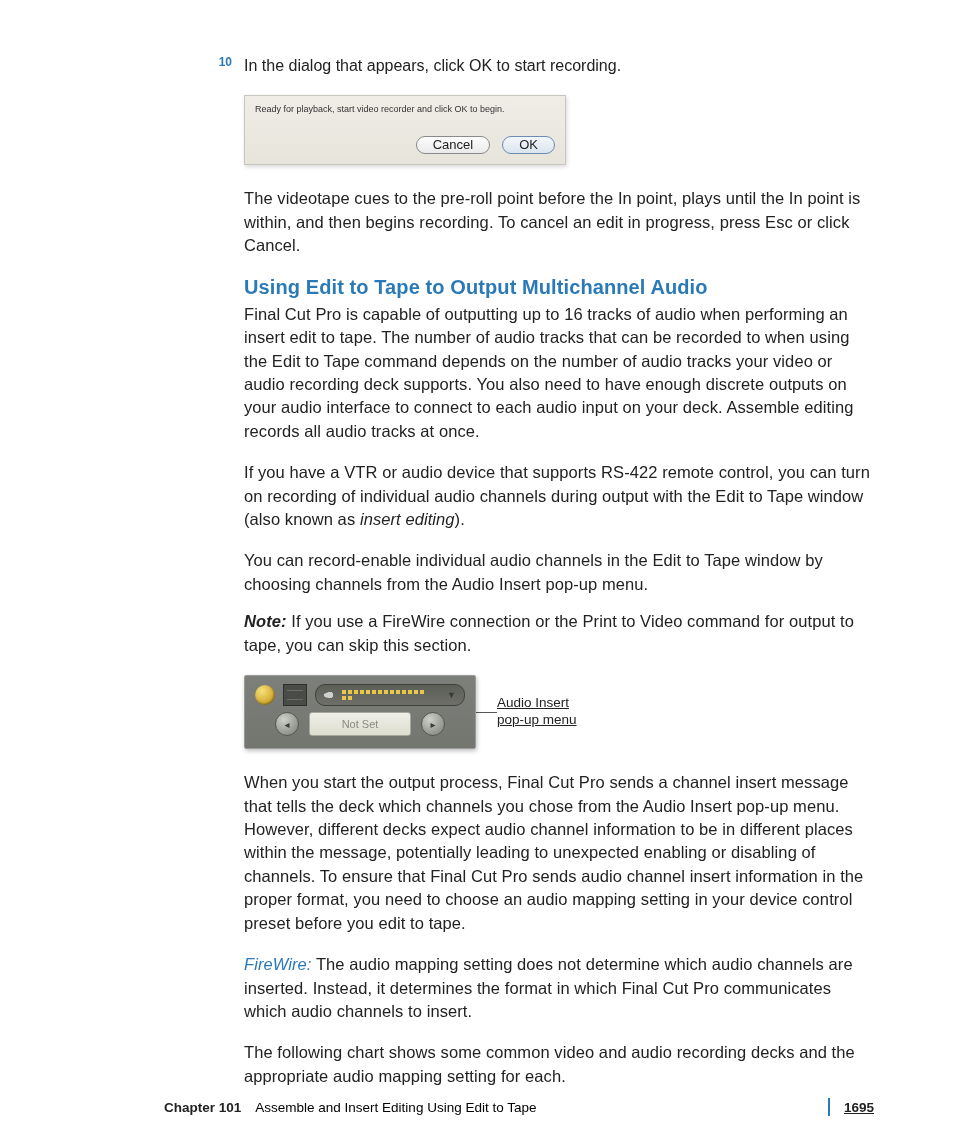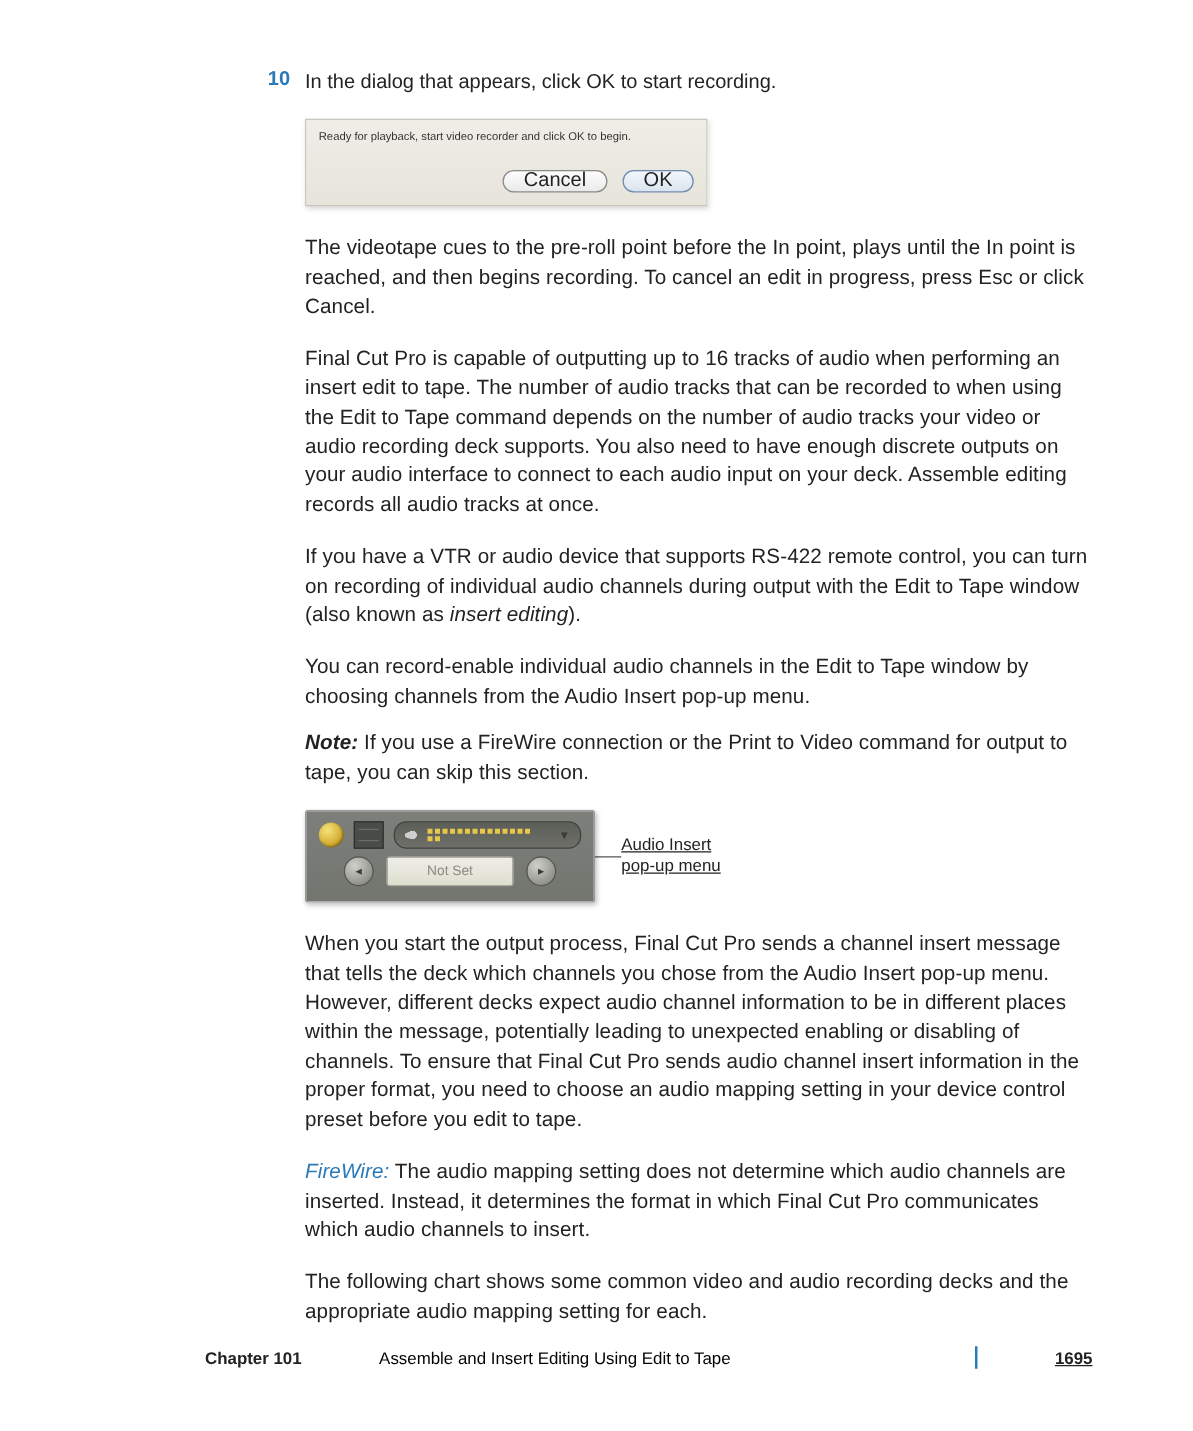--- a/index.html
+++ b/index.html
@@ -10,38 +10,38 @@
     color: #222;
     width: 954px;
   }
   .page {
     padding: 55px 80px 60px 80px;
     box-sizing: border-box;
     min-height: 1145px;
     position: relative;
   }
   .step-row { display: flex; gap: 12px; margin-left: 128px; }
-  .step-num { color: #2b7ab8; font-weight: 700; font-size: 16px; flex: 0 0 24px; text-align: right; }
+  .step-num { color: #2b7ab8; font-weight: 700; font-size: 12px; flex: 0 0 24px; text-align: right; }
   .step-text { font-size: 16px; line-height: 1.4; }
   .dialog-mock {
     margin: 18px 0 22px 164px;
     width: 322px;
     border: 1px solid #c9c6c0;
     box-shadow: 1px 2px 4px rgba(0,0,0,0.15);
     background: linear-gradient(#efede6, #e7e4db);
     padding: 8px 10px 10px 10px;
     box-sizing: border-box;
   }
   .dialog-msg { font-size: 9px; color: #333; margin-bottom: 22px; }
   .dialog-buttons { display: flex; justify-content: flex-end; gap: 12px; }
   .mac-btn {
     border: 1px solid #8a8a8a;
     background: linear-gradient(#fdfdfd, #eaeaea);
     border-radius: 11px;
-    font-size: 16px;
+    font-size: 13px;
     padding: 1px 16px;
     line-height: 14px;
     color: #222;
   }
   .mac-btn.ok { border-color: #6e8bb3; background: linear-gradient(#f3f7fc, #dbe4ee); }
   .body-para {
     font-size: 16.5px;
     line-height: 1.42;
     margin: 0 0 18px 164px;
     text-align: left;
@@ -136,21 +136,20 @@
   }
   .callout-text { font-size: 13.5px; line-height: 1.25; margin-left: 0; text-decoration: underline; }
   .footer {
     position: absolute;
     bottom: 50px;
     left: 164px;
     right: 80px;
     display: flex;
     align-items: center;
     font-size: 13.5px;
-    gap: 48px;
   }
   .footer .chapter-bold { font-weight: 700; }
   .footer .chapter-title { color: #000000; margin-left: 14px; }
   .footer .vline { margin-left: auto; border-left: 2px solid #2b7ab8; height: 18px; }
   .footer .pnum { font-weight: 700; margin-left: 14px; text-decoration: underline; }
 </style>
 </head>
 <body>
 
 <div class="page">
@@ -161,22 +160,23 @@
   </div>
 
   <div class="dialog-mock">
     <div class="dialog-msg">Ready for playback, start video recorder and click OK to begin.</div>
     <div class="dialog-buttons">
       <div class="mac-btn">Cancel</div>
       <div class="mac-btn ok">OK</div>
     </div>
   </div>
 
-  <p class="body-para">The videotape cues to the pre-roll point before the In point, plays until the In point is reached, and then begins recording. To cancel an edit in progress, press Esc or click Cancel.</p>
-
+  <p class="body-para">The videotape cues to the pre-roll point before the In point, plays until the In point is within, and then begins recording. To cancel an edit in progress, press Esc or click Cancel.</p>
+
+  <h2 class="section">Using Edit to Tape to Output Multichannel Audio</h2>
 
   <p class="body-para">Final Cut Pro is capable of outputting up to 16 tracks of audio when performing an insert edit to tape. The number of audio tracks that can be recorded to when using the Edit to Tape command depends on the number of audio tracks your video or audio recording deck supports. You also need to have enough discrete outputs on your audio interface to connect to each audio input on your deck. Assemble editing records all audio tracks at once.</p>
 
   <p class="body-para">
     <span>If you have a VTR or audio device that supports RS-422 remote control, you can turn on recording of individual audio channels during output with the Edit to Tape window (also known as </span><em class="italic">insert editing</em><span>).</span>
   </p>
 
   <p class="body-para tight">You can record-enable individual audio channels in the Edit to Tape window by choosing channels from the Audio Insert pop-up menu.</p>
 
   <p class="body-para">

